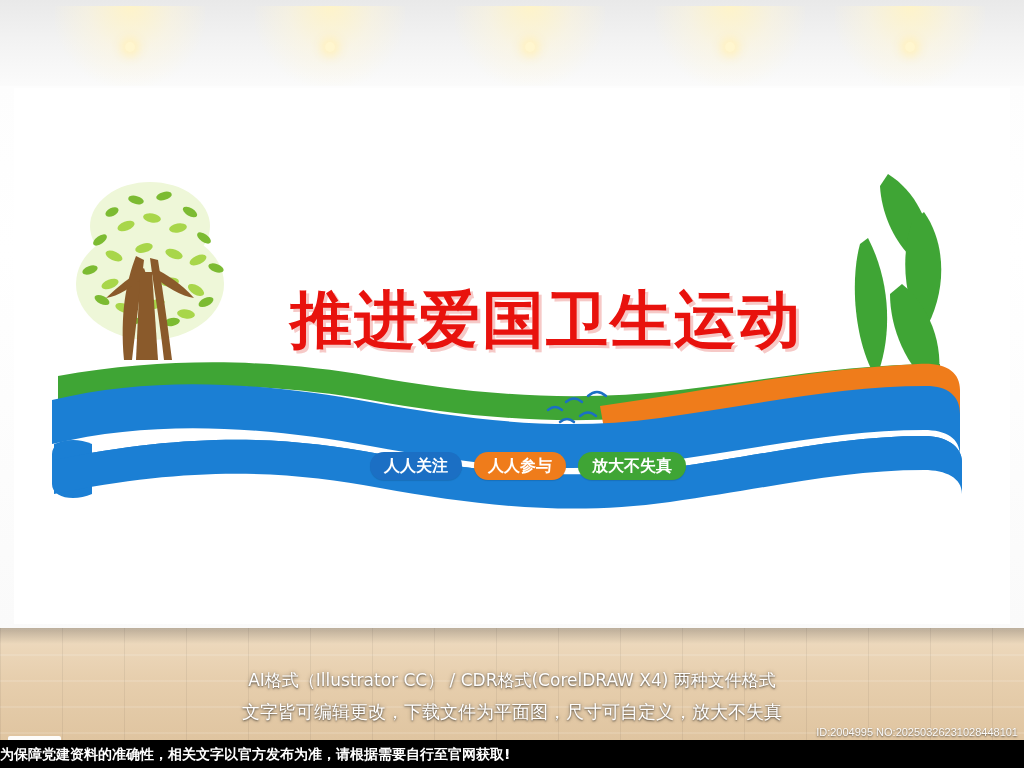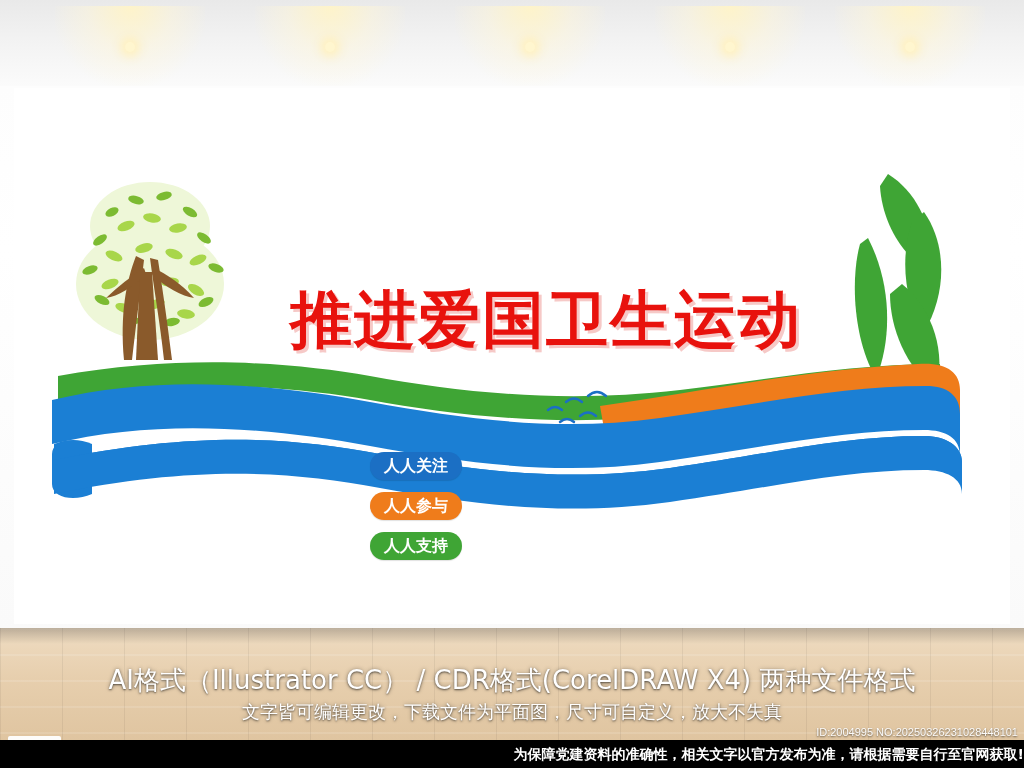--- a/index.html
+++ b/index.html
@@ -90,21 +90,20 @@
        1px  1px 0 #ffffff;
   }
 
   
   .badges {
     position: absolute;
     left: 330px;
     top: 288px;
     display: flex;
     gap: 12px;
-    flex-direction: column;
   }
   .badge {
     color: #ffffff;
     font-family: "DejaVu Sans", "Liberation Sans", sans-serif;
     font-weight: 700;
     font-size: 16px;
     line-height: 26px;
     padding: 1px 14px;
     border-radius: 14px;
     white-space: nowrap;
@@ -135,33 +134,33 @@
     position: absolute;
     left: 0;
     top: 664px;
     width: 1024px;
     text-align: center;
     color: #ffffff;
     font-family: "DejaVu Sans", "Liberation Sans", sans-serif;
     text-shadow: 0 1px 2px rgba(0,0,0,0.55), 0 0 4px rgba(0,0,0,0.35);
     pointer-events: none;
   }
-  .caption .c1 { font-size: 26px; line-height: 32px; }
+  .caption .c1 { font-size: 17px; line-height: 32px; }
   .caption .c2 { font-size: 18px; line-height: 32px; }
 
   .bottombar {
     position: absolute;
     left: 0; top: 740px;
     width: 1024px; height: 28px;
     background: #000000;
     color: #ffffff;
     font-family: "DejaVu Sans", "Liberation Sans", sans-serif;
     font-size: 14px;
     line-height: 28px;
-    text-align: right;
+    text-align: left;
     font-weight: 700;
   }
 
   
   .watermark {
     position: absolute;
     left: 8px; top: 736px;
     display: flex;
     align-items: center;
     gap: 6px;
@@ -288,21 +287,21 @@
         </g>
       </svg>
 
       <div class="headline">
         <div class="line">推进爱国卫生运动</div>
       </div>
 
       <div class="badges">
         <span class="badge" style="background:#1b6fc4;">人人关注</span>
         <span class="badge" style="background:#ef7c1b;">人人参与</span>
-        <span class="badge" style="background:#3fa535;">人人支持</span>
+        <span class="badge" style="background:#3fa535;">放大不失真</span>
       </div>
     </div>
   </div>
 
   <div class="floor">
     <div class="shadow"></div>
   </div>
 
   <div class="caption">
     <div class="c1">AI格式（Illustrator CC） / CDR格式(CorelDRAW X4) 两种文件格式</div>

